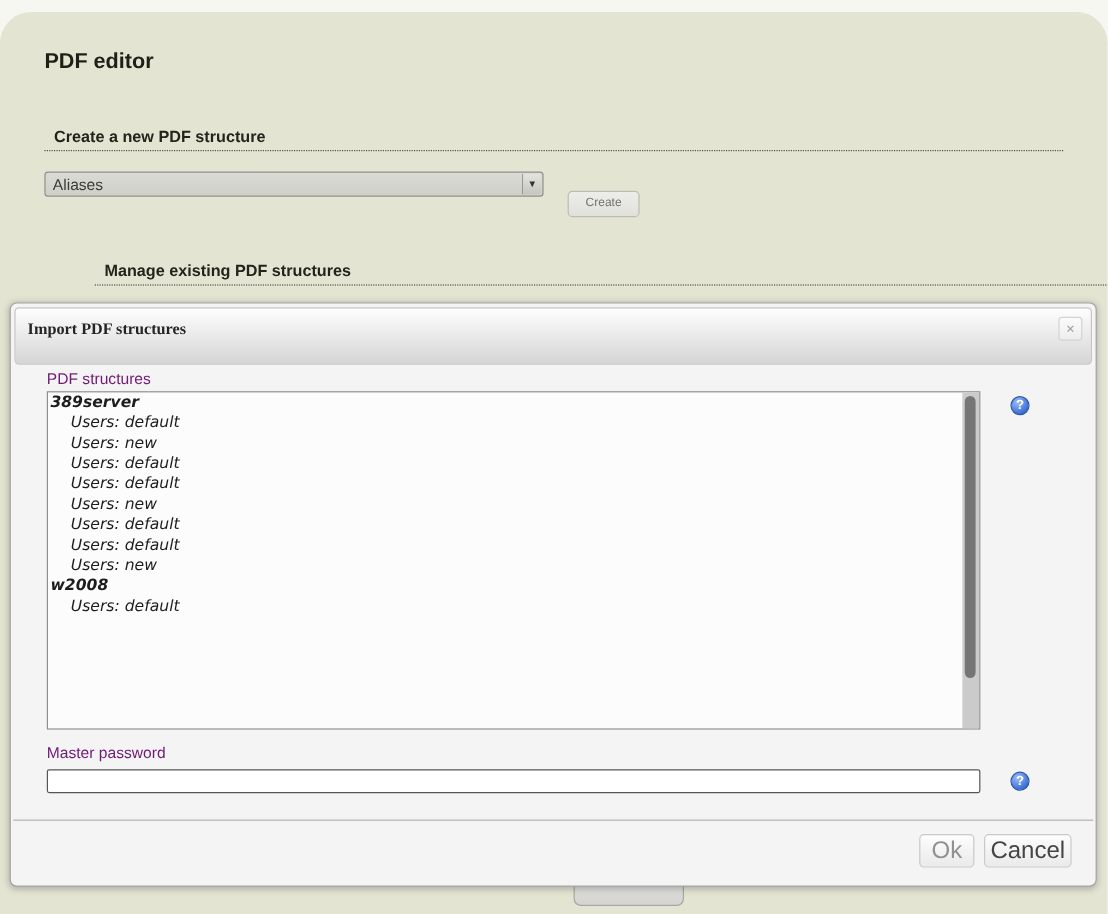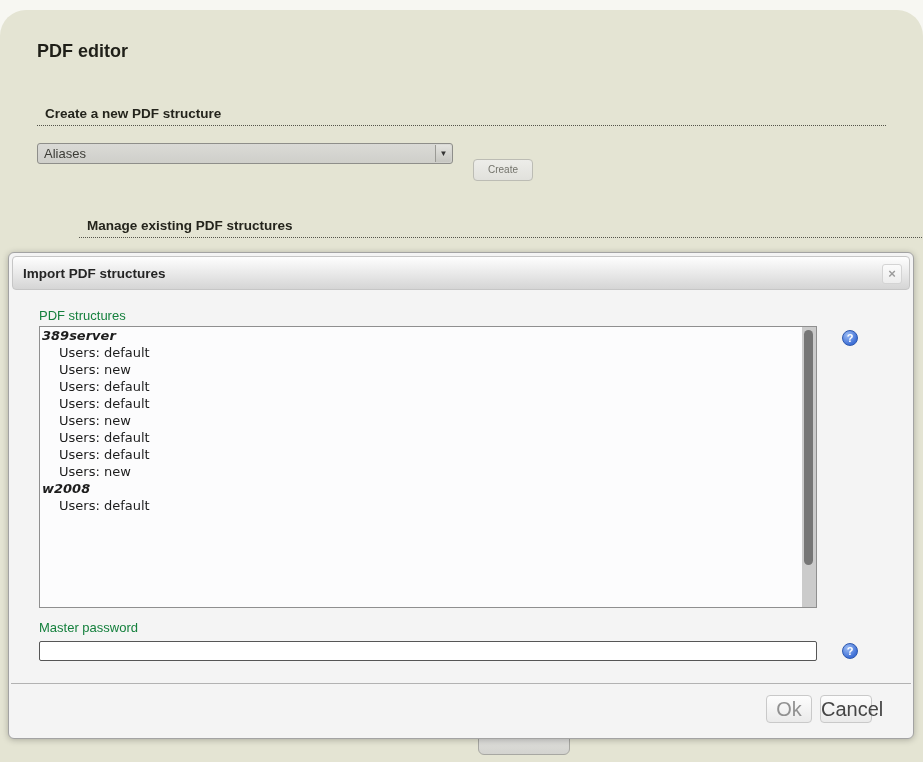--- a/index.html
+++ b/index.html
@@ -85,55 +85,56 @@
   .dialog {
     position: absolute; left: 8px; top: 252px;
     width: 906px; height: 487px;
     background: #f4f4f4;
     border: 1px solid #a3a3a3;
     border-radius: 6px;
     box-shadow: 0 1px 6px rgba(0,0,0,0.25);
     z-index: 5;
   }
   .dialog-titlebar {
-    position: absolute; left: 3px; right: 3px; top: 3px; height: 34px;
+    position: absolute; left: 3px; right: 3px; top: 3px; height: 48px;
     background: linear-gradient(#fefefe, #d5d5d5);
     border: 1px solid #c6c6c6;
     border-radius: 4px;
     cursor: move;
+    font-family: Liberation Serif, serif;
   }
   .dialog-title {
     position: absolute; left: 10px; top: 0; line-height: 33px;
     font-size: 13.5px; font-weight: bold; color: #252525;
   }
   .dialog-close {
     position: absolute; right: 7px; top: 7px;
     width: 20px; height: 20px;
     background: linear-gradient(#fbfbfb, #ededed);
     border: 1px solid #d4d4d4;
     border-radius: 3px;
     text-align: center; line-height: 18px;
     font-size: 13px; font-weight: bold; color: #9b9b9b;
     cursor: pointer;
   }
 
-  .field-label { position: absolute; font-size: 13px; color: #15803d; }
+  .field-label { position: absolute; font-size: 13px; color: #701a75; }
   .lbl-structures { left: 30px; top: 55px; }
   .lbl-password   { left: 30px; top: 367px; }
 
   .listbox {
     position: absolute; left: 30px; top: 73px;
     width: 778px; height: 282px;
     background: #fcfcfd;
     border: 1px solid #8f8f8f;
     overflow: hidden;
     font-family: "DejaVu Sans", sans-serif;
     font-size: 13px; color: #1d1d1d;
   }
-  .list-item { height: 17px; line-height: 17px; white-space: pre; }
+  .list-item { height: 17px; line-height: 17px; white-space: pre; font-style: italic; }
   .list-item.group  { font-weight: bold; font-style: italic; padding-left: 2px; }
   .list-item.option { padding-left: 19px; }
 
   .list-scrollbar {
     position: absolute; right: 0; top: 0; bottom: 0; width: 14px;
     background: #cbcbcb;
   }
   .list-scroll-thumb {
     position: absolute; left: 2px; top: 3px;
     width: 9px; height: 235px;
@@ -167,21 +168,21 @@
   }
   .dlg-btn {
     position: absolute; top: 442px; height: 28px;
     background: linear-gradient(#fdfdfd, #eaeaea);
     border: 1px solid #c9c9c9;
     border-radius: 4px;
     font-size: 20px; text-align: center; line-height: 26px;
     cursor: pointer;
   }
   .btn-ok     { left: 757px; width: 46px; color: #919191; }
-  .btn-cancel { left: 811px; width: 52px; color: #454545; }
+  .btn-cancel { left: 811px; width: 73px; color: #454545; }
 </style>
 </head>
 <body>
 
 <div class="page-panel">
   <div class="page-title">PDF editor</div>
 
   <div class="section-head sec1">Create a new PDF structure</div>
 
   <div class="type-select">

